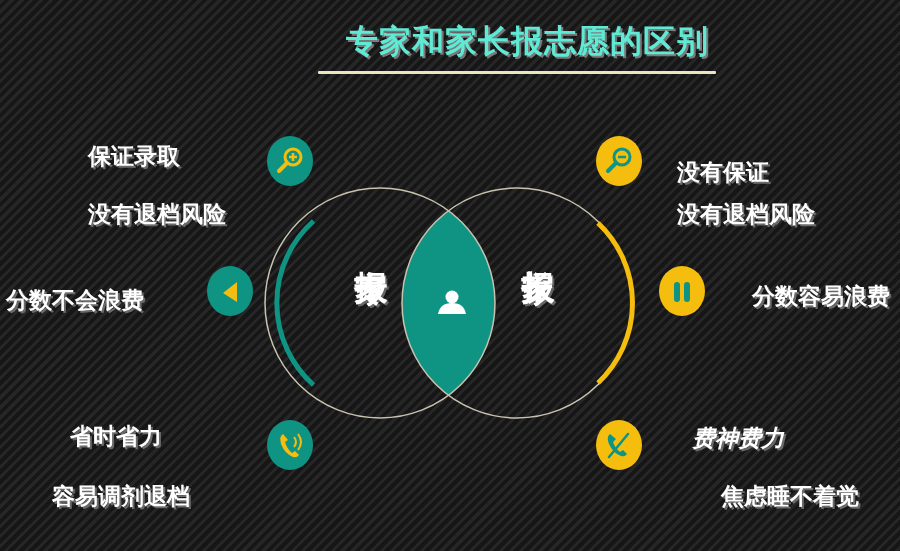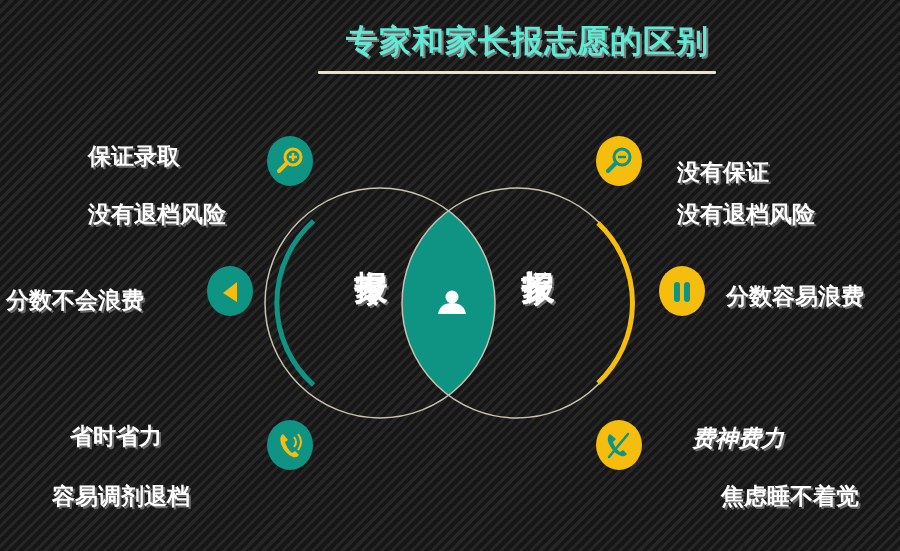--- a/index.html
+++ b/index.html
@@ -95,21 +95,21 @@
 <div class="txt" style="left:677px; top:154px;">没有保证</div>
 <div class="txt" style="left:677px; top:196px;">没有退档风险</div>
 <div class="icon yellow" style="left:596px; top:136px;">
   <svg width="46" height="50" viewBox="0 0 46 50">
     <circle cx="26" cy="21" r="8" fill="none" stroke="#0f9484" stroke-width="3"></circle>
     <path d="M22 21 h8" stroke="#0f9484" stroke-width="2.5"></path>
     <path d="M20 27 L12 35" stroke="#0f9484" stroke-width="4" stroke-linecap="round"></path>
   </svg>
 </div>
 
-<div class="txt" style="left:726px; top:278px;">分数容易浪费</div>
+<div class="txt" style="left:752px; top:278px;">分数容易浪费</div>
 <div class="icon yellow" style="left:659px; top:266px;">
   <svg width="46" height="50" viewBox="0 0 46 50">
     <rect x="15" y="16" width="6" height="20" rx="3" fill="#0f9484"></rect>
     <rect x="25" y="16" width="6" height="20" rx="3" fill="#0f9484"></rect>
   </svg>
 </div>
 
 <div class="txt" style="left:692px; top:420px;font-style:italic;">费神费力</div>
 <div class="txt" style="left:675px; top:478px;margin-left:46px;">焦虑睡不着觉</div>
 <div class="icon yellow" style="left:596px; top:420px;">

